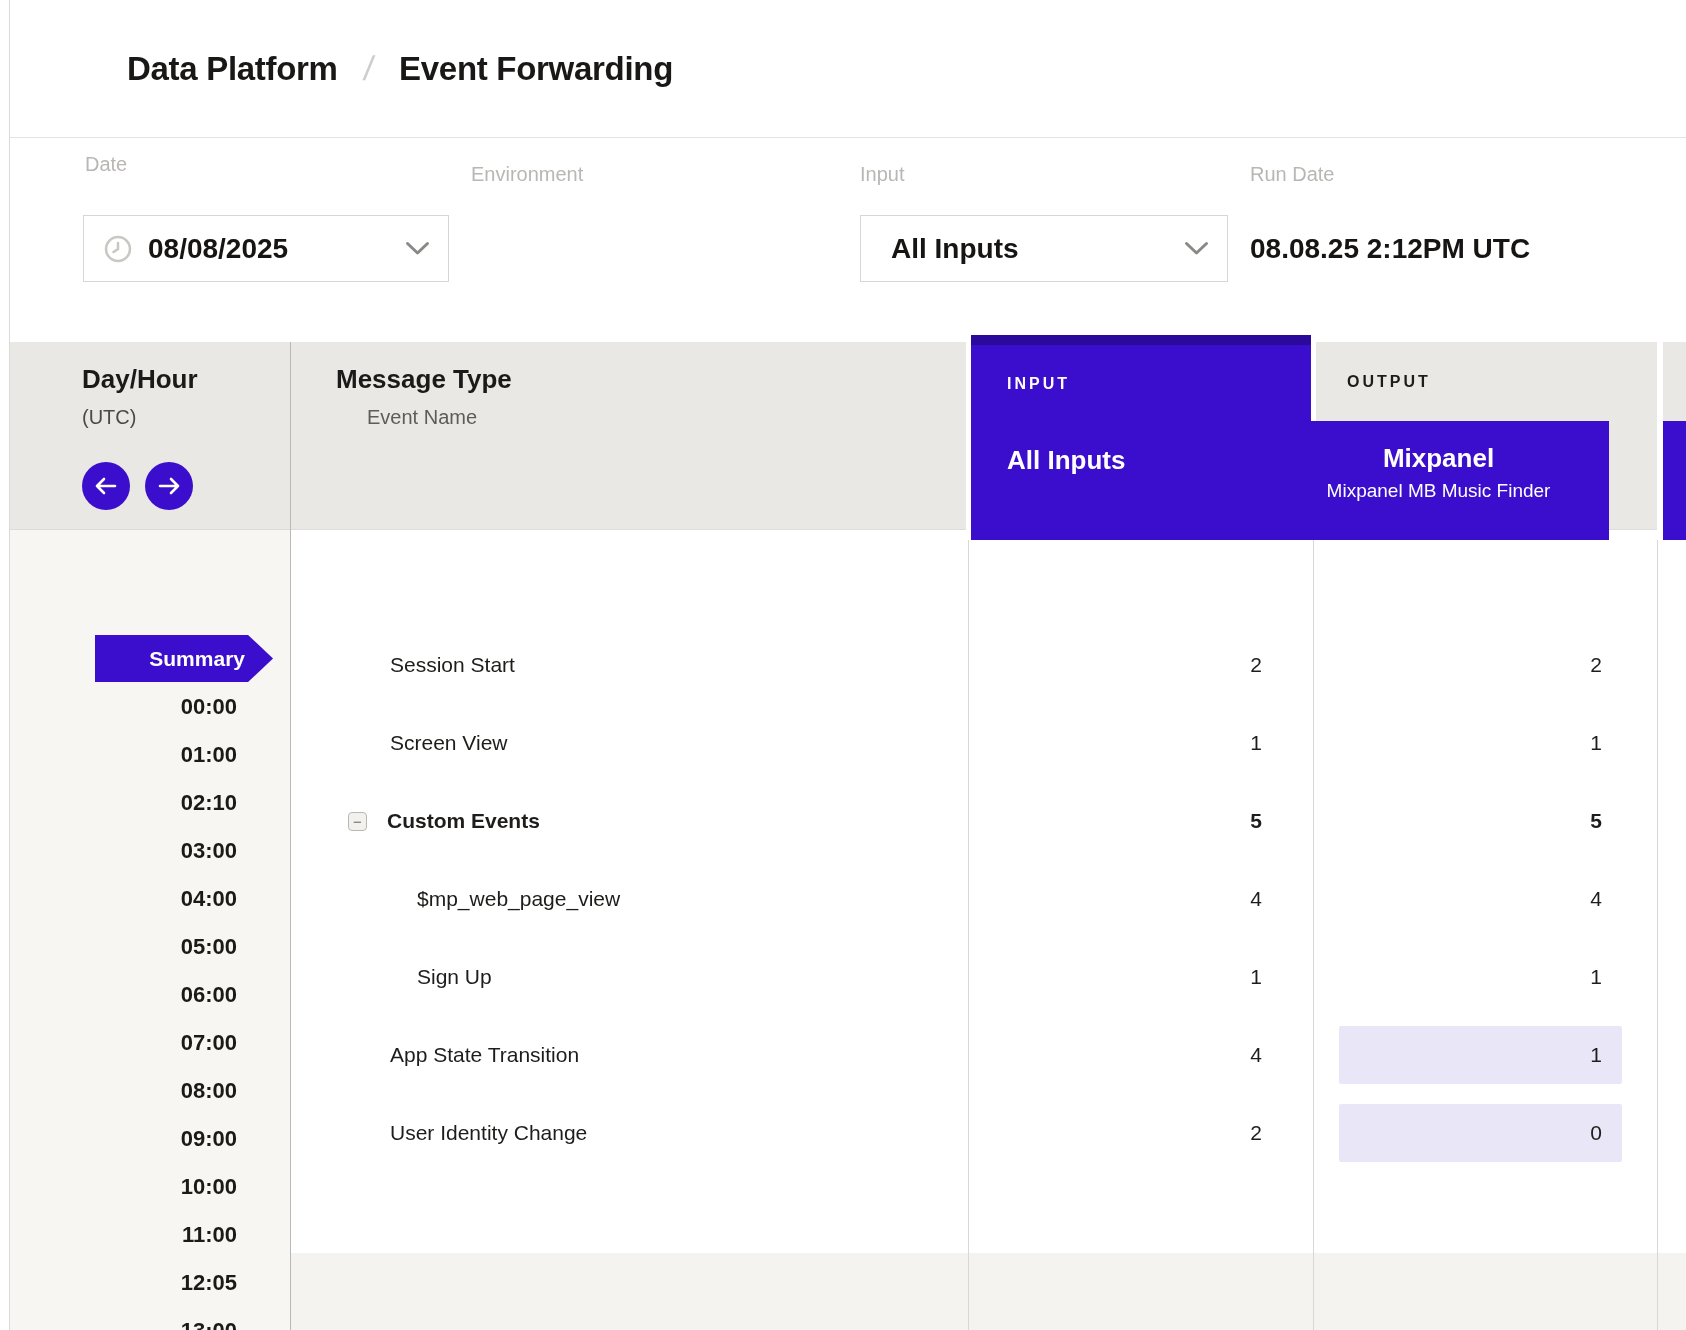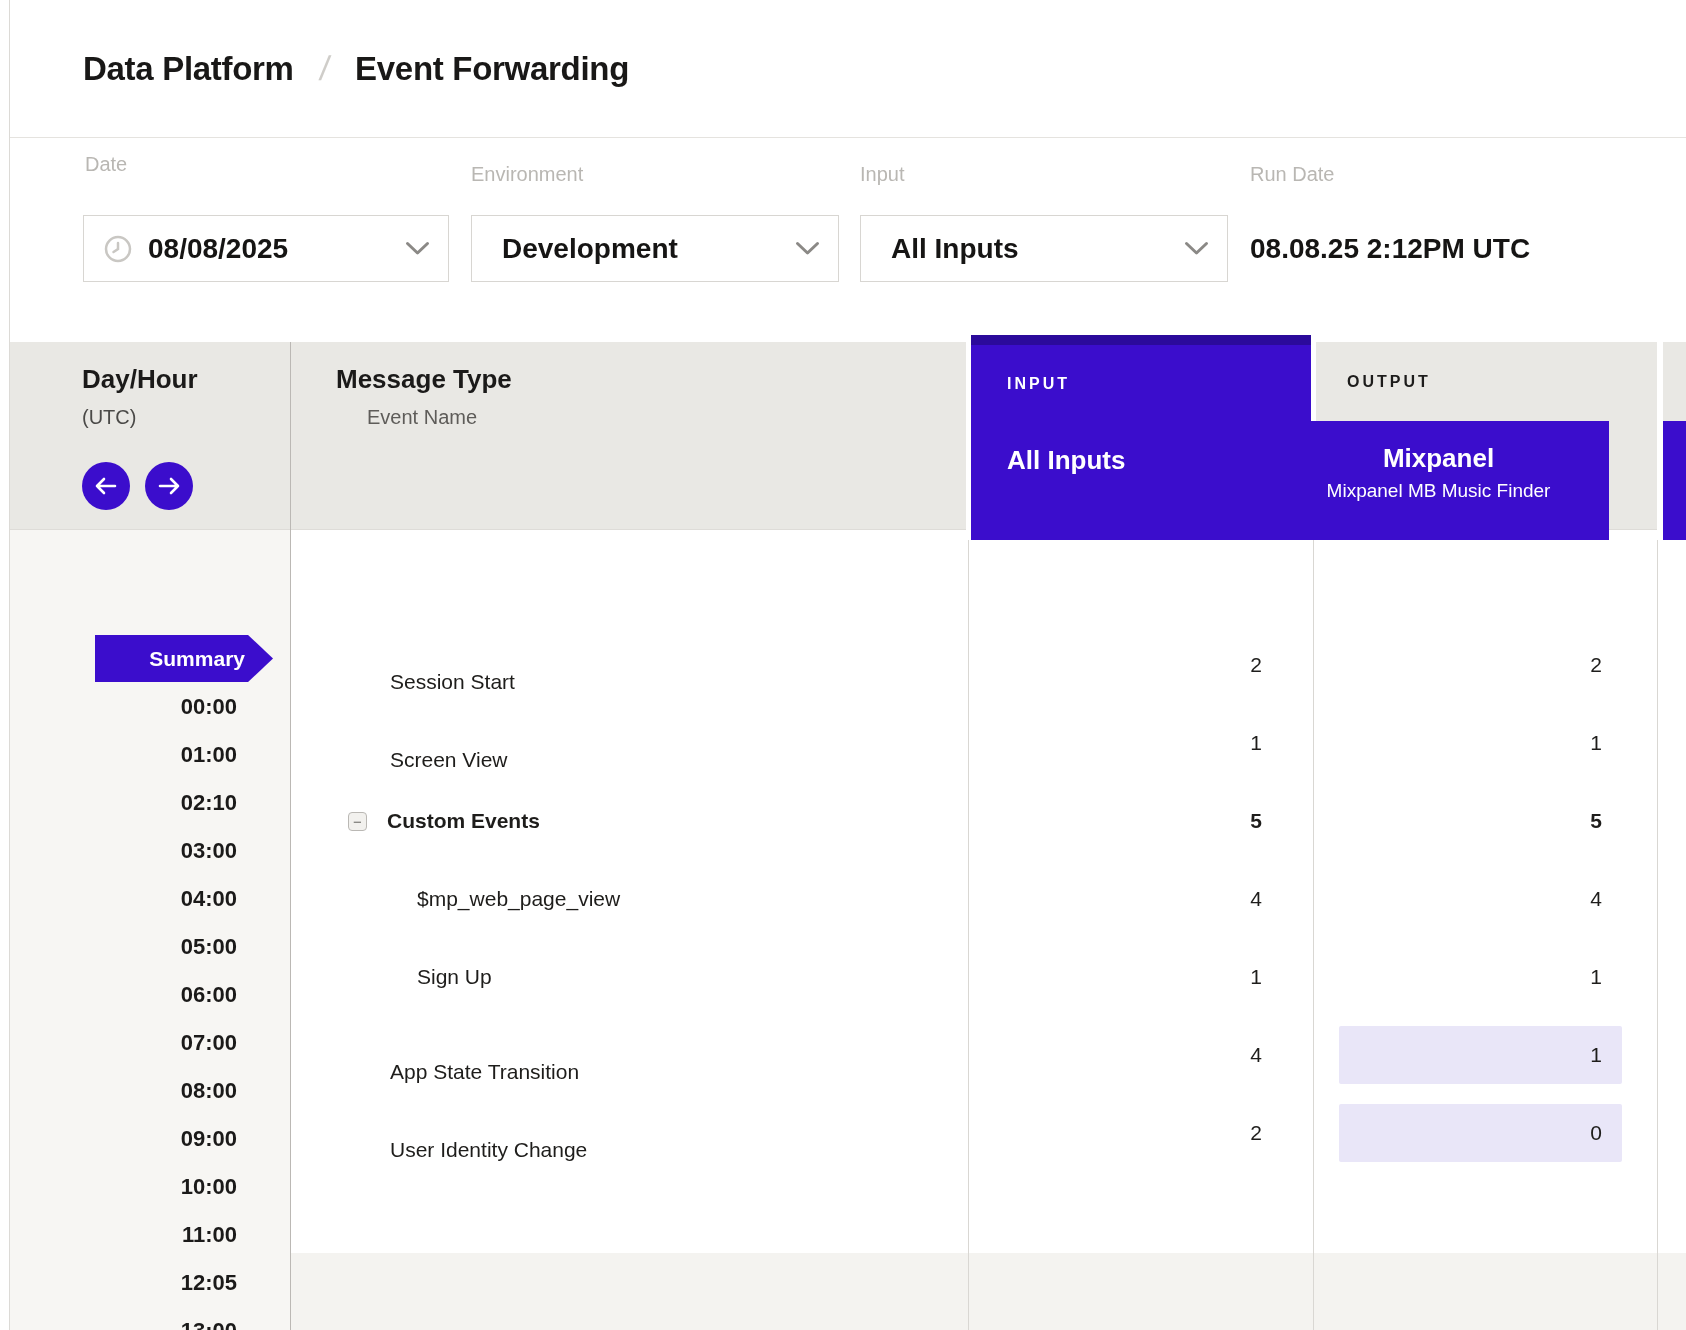--- a/index.html
+++ b/index.html
@@ -6,21 +6,21 @@
   html,body { background:#fff; }
   body { font-family:"Liberation Sans","DejaVu Sans",sans-serif; color:#1e1d1b; }
   .page { position:relative; width:1686px; height:1330px; background:#fff; overflow:hidden; }
   .abs { position:absolute; }
 
   
   .left-edge { left:9px; top:0; width:1px; height:1330px; background:#dcdad6; }
 
   
   .crumb-bar { left:10px; top:0; width:1676px; height:138px; background:#fff; border-bottom:1px solid #e5e3df; display:flex; align-items:center; padding-left:73px; }
-  .crumb-section { font-size:33px; font-weight:700; letter-spacing:-0.3px; color:#191817; }
+  .crumb-section { font-size:33px; font-weight:700; letter-spacing:-0.3px; color:#191817;margin-left:44px; }
   .crumb-sep { font-size:34px; color:#cfcdc9; font-weight:400; margin:0 26px; transform:skewX(-8deg); }
   .crumb-page { font-size:33px; font-weight:700; letter-spacing:-0.3px; color:#191817; }
 
   
   .filter-label { font-size:20px; color:#b9b7b3; }
   .fl-date { left:85px; top:153px; } .fl-env { left:471px; top:163px; }
   .fl-input { left:860px; top:163px; } .fl-run { left:1250px; top:163px; }
   .dropdown { top:215px; height:67px; background:#fff; border:1px solid #d8d6d2; display:flex; align-items:center; cursor:pointer; }
   .dd-date { left:83px; width:366px; padding:0 18px 0 20px; }
   .dd-env { left:471px; width:368px; padding:0 18px 0 30px; }
@@ -67,21 +67,21 @@
   .summary-tab span { color:#fff; font-size:21px; font-weight:700; }
   .hour { left:10px; width:227px; height:28px; line-height:28px; text-align:right; font-size:22px; font-weight:700; color:#1b1a19; cursor:pointer; }
 
   
   .daily-row { left:291px; top:530px; width:1395px; height:96px; border-bottom:2px solid #b3b1ad; }
   .daily-label { position:absolute; left:80px; top:0; height:100%; display:flex; align-items:center;
     font-size:17px; font-weight:700; letter-spacing:2.5px; color:#c9c6c2; }
   .rows { left:291px; top:626px; width:1395px; }
   .row { position:relative; height:78px; }
   .row-label { position:absolute; left:0; top:0; height:100%; display:flex; align-items:center; font-size:21px; color:#1e1d1b; }
-  .lvl-main .row-label { padding-left:99px;margin-top:17px; }
+  .lvl-main .row-label { padding-left:99px; }
   .lvl-sub .row-label { padding-left:126px; }
   .lvl-group .row-label { padding-left:57px; font-weight:700; }
   .collapse-box { width:19px; height:19px; border:1px solid #bab8b4; border-radius:4px; background:#f2f1ee;
     display:flex; align-items:center; justify-content:center; margin-right:20px;
     font-size:15px; color:#6f6d6a; line-height:1; cursor:pointer; font-weight:400; }
   .cell { position:absolute; top:0; height:100%; display:flex; align-items:center; justify-content:flex-end; font-size:21px; color:#1e1d1b; }
   .cell-input { left:677px; width:294px; }
   .cell-output { left:1025px; width:286px; }
   .lvl-group .cell { font-weight:700; }
   .hl-box { position:absolute; left:1048px; top:10px; width:283px; height:58px; background:var(--highlight,#E9E6F8);
@@ -114,28 +114,20 @@
         </svg>
     </span>
     <span class="dd-value">08/08/2025</span>
     <span class="chev">
       <svg width="25" height="15" viewBox="0 0 25 15">
           <path d="M2.5 2.5 L12.5 12 L22.5 2.5" fill="none" stroke="#8b8986" stroke-width="3" stroke-linecap="round" stroke-linejoin="round"></path>
         </svg>
     </span>
   </div>
 
-  <div class="abs dropdown dd-env">
-    <span class="dd-value">Development</span>
-    <span class="chev">
-      <svg width="25" height="15" viewBox="0 0 25 15">
-          <path d="M2.5 2.5 L12.5 12 L22.5 2.5" fill="none" stroke="#8b8986" stroke-width="3" stroke-linecap="round" stroke-linejoin="round"></path>
-        </svg>
-    </span>
-  </div>
 
   <div class="abs dropdown dd-input">
     <span class="dd-value">All Inputs</span>
     <span class="chev">
       <svg width="25" height="15" viewBox="0 0 25 15">
           <path d="M2.5 2.5 L12.5 12 L22.5 2.5" fill="none" stroke="#8b8986" stroke-width="3" stroke-linecap="round" stroke-linejoin="round"></path>
         </svg>
     </span>
   </div>
 

